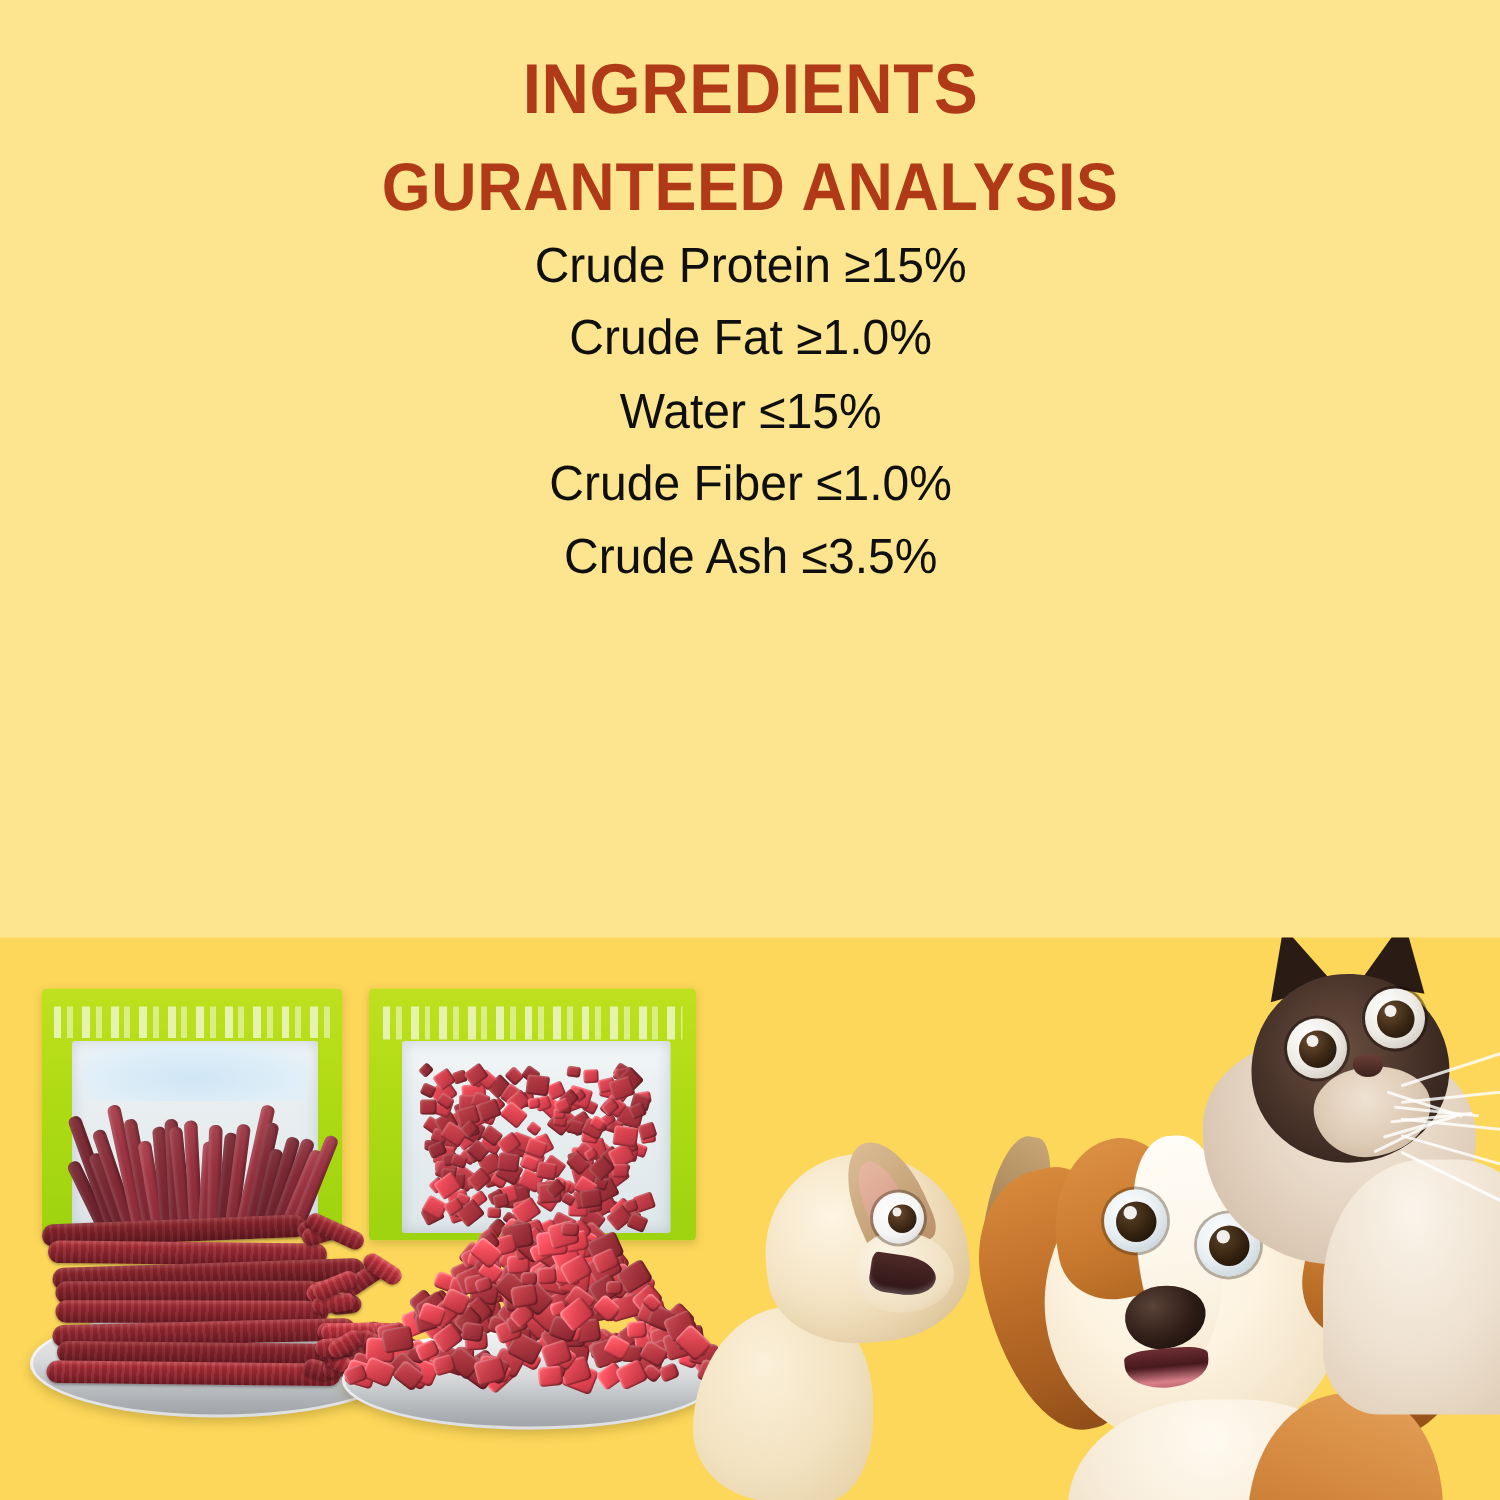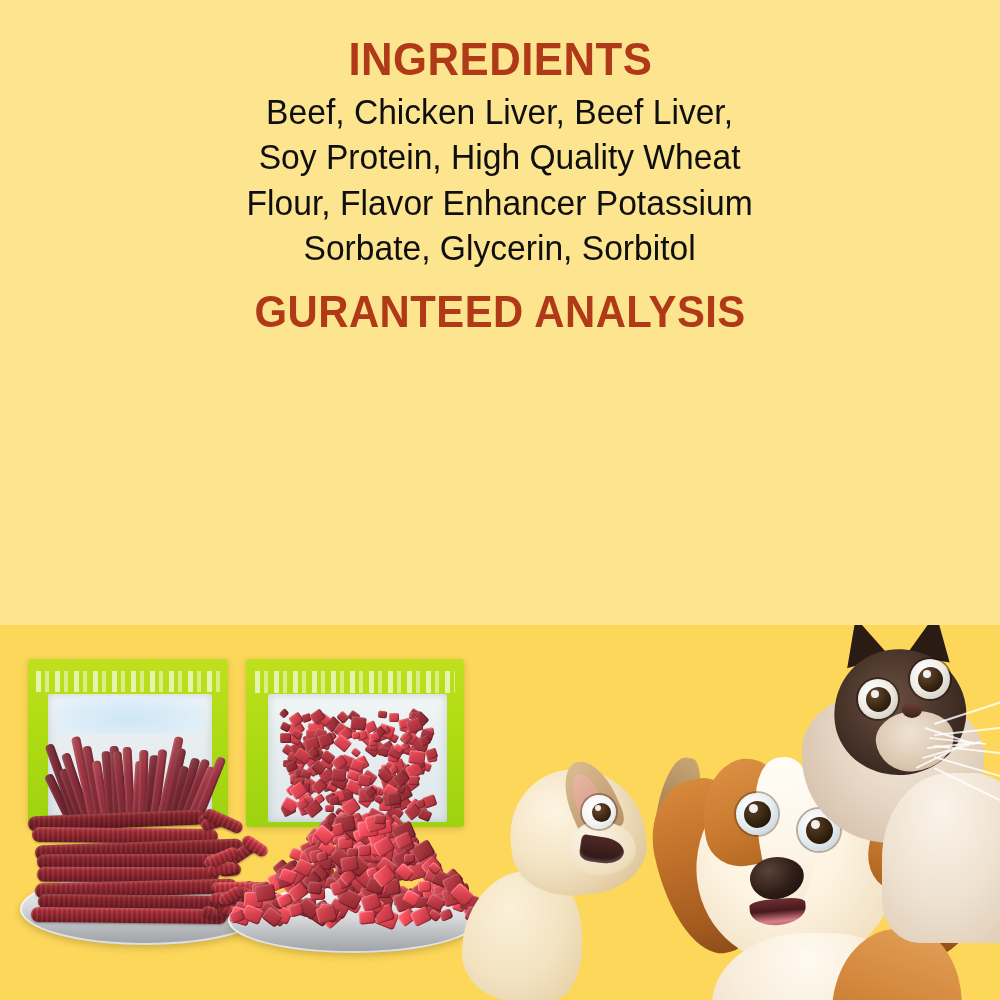--- a/index.html
+++ b/index.html
@@ -310,29 +310,30 @@
 </style>
 </head>
 <body>
 
 <div id="page">
 
   <div class="text-panel">
 
     <h1 class="heading">INGREDIENTS</h1>
 
-    <ul class="ing-list">
-      <li>Beef, Chicken Liver, Beef Liver,</li>
-      <li>Soy Protein, High Quality Wheat</li>
-      <li>Flour, Flavor Enhancer Potassium</li>
-      <li>Sorbate, Glycerin, Sorbitol</li>
+
+    <h1 class="heading ga">GURANTEED ANALYSIS</h1>
+
+    <ul class="ga-list">
+      <li>Crude Protein ≥15%</li>
+      <li>Crude Fat ≥1.0%</li>
+      <li>Water ≤15%</li>
+      <li>Crude Fiber ≤1.0%</li>
+      <li>Crude Ash ≤3.5%</li>
     </ul>
-
-    <h1 class="heading ga">GURANTEED ANALYSIS</h1>
-
   </div>
 
   <div class="photo-panel">
 
     <div class="bag" style="left:28px;top:34px;width:200px;height:165px;">
       <div class="bag-border"></div>
       <div class="bag-toptext"></div>
       <div class="bag-window">
         <div class="sky"></div>
         <div class="stick-fan" id="fan1">

